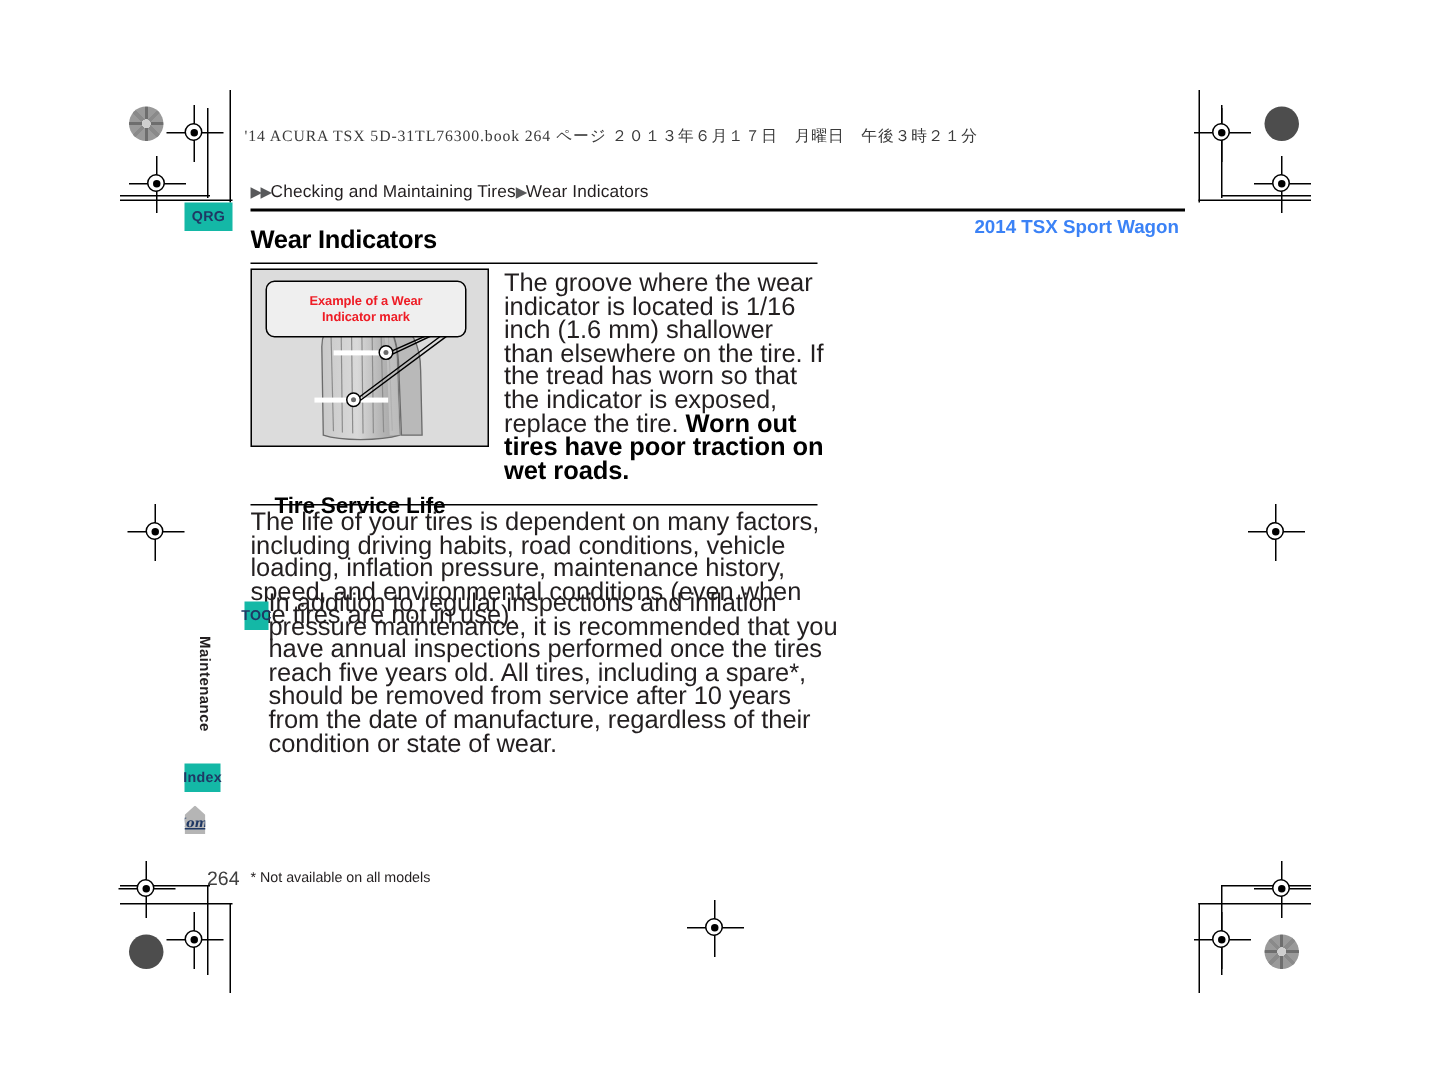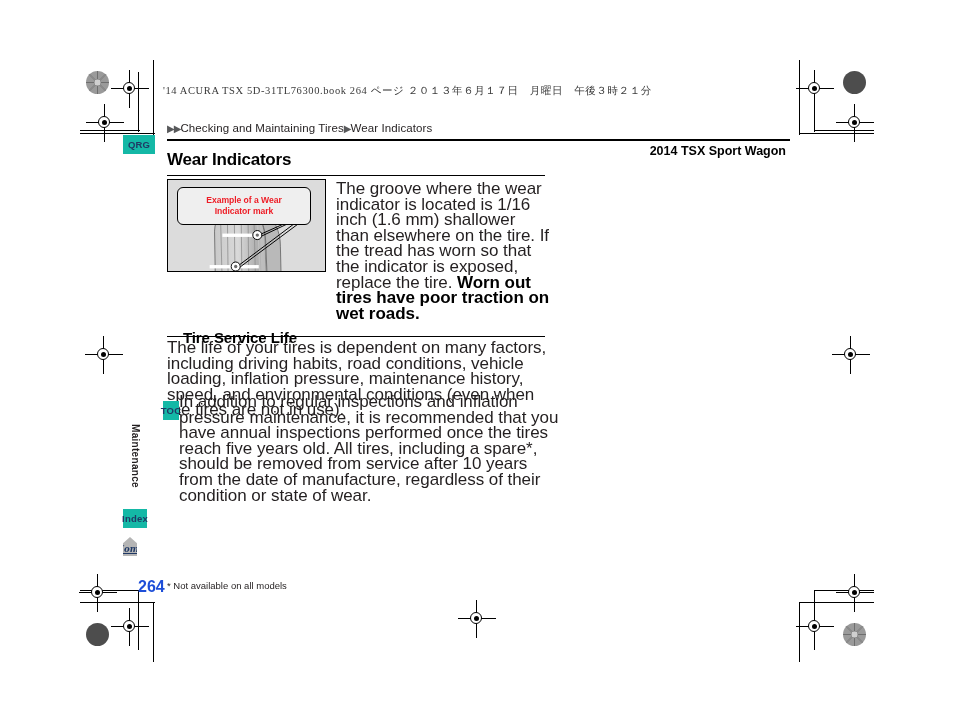--- a/index.html
+++ b/index.html
@@ -98,21 +98,21 @@
     left: 167px; top: 139px;
     width: 623px; height: 1.6px;
     background: #000;
   }
 
   .model-name {
     position: absolute;
     right: 168px; top: 144px;
     font-size: 12.5px;
     font-weight: bold;
-    color: #000000;
+    color: #3b82f6;
     white-space: nowrap;
   }
 
   h1.section-title {
     position: absolute;
     left: 167px; top: 150px;
     margin: 0;
     font-size: 17px;
     font-weight: bold;
     letter-spacing: -0.2px;
@@ -138,21 +138,21 @@
     position: absolute;
     left: 167px; top: 336px;
     width: 378px; height: 1.4px;
     background: #000;
   }
 
   
   .figure-box {
     position: absolute;
     left: 167px; top: 179px;
-    width: 159px; height: 93px;
+    width: 159px; height: 119px;
     border: 1.2px solid #000;
     background: #dcdcdc;
     box-sizing: border-box;
     overflow: hidden;
   }
   .callout {
     position: absolute;
     left: 9px; top: 7px;
     width: 134px; height: 38px;
     background: #efefef;
@@ -184,23 +184,23 @@
   .para b { font-weight: bold; color: #000; }
 
   #intro-para { left: 336px; top: 181px; width: 215px; }
   #service-para-1 { left: 167px; top: 340px; width: 380px; }
   #service-para-2 { left: 167px; top: 394px; width: 380px; margin-left: 12px; }
 
   
   .page-number {
     position: absolute;
     left: 138px; top: 578px;
-    font-size: 16px;
-    font-weight: bold;
-    color: #1d4ed8;
+    font-size: 13px;
+    font-weight: normal;
+    color: #404040;
   }
   .footnote {
     position: absolute;
     left: 167px; top: 580px;
     font-size: 9.5px;
     color: #231f20;
   }
 
   
   .tab {

